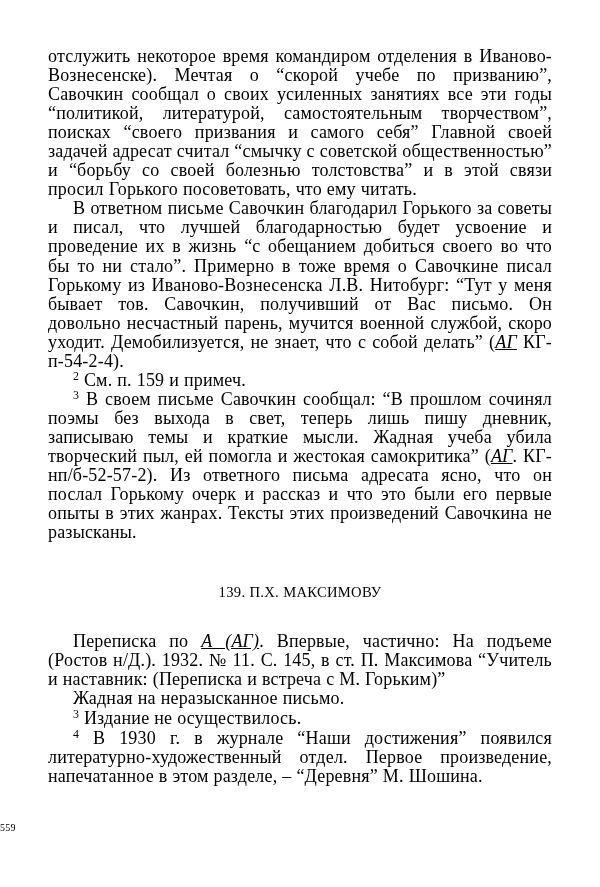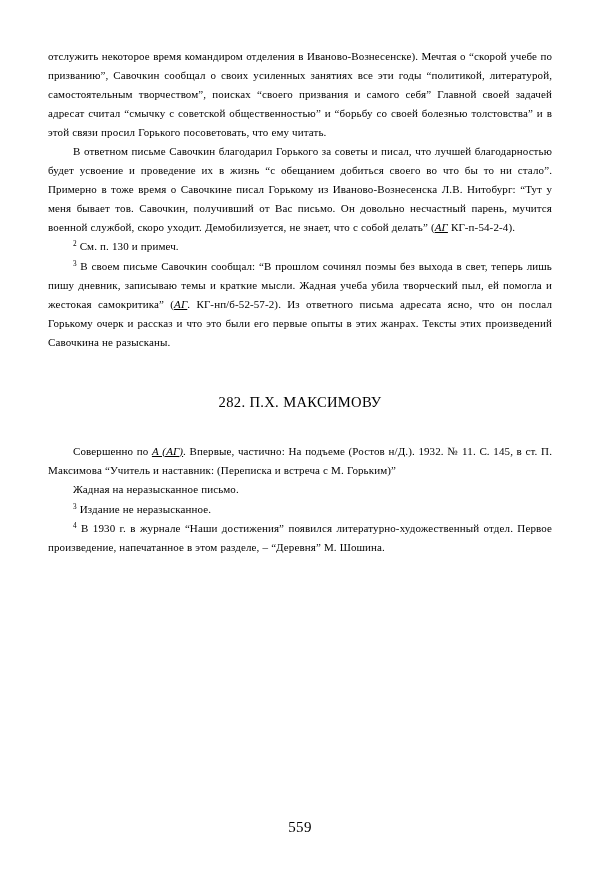--- a/index.html
+++ b/index.html
@@ -22,21 +22,21 @@
     box-sizing: border-box;
   }
   .text-block {
     position: absolute;
     left: 48px;
     top: 47px;
     width: 504px;
   }
   p {
     margin: 0;
-    font-size: 11px;
+    font-size: 18px;
     line-height: 19.05px;
     text-align: justify;
     text-justify: inter-word;
     letter-spacing: 0.01em;
     word-spacing: 0.015em;
     -moz-hyphens: none;
     hyphens: none;
   }
   p.indent { text-indent: 25px; }
   p.noindent { text-indent: 0; }
@@ -64,57 +64,56 @@
 
   .gap-before-heading { height: 41px; }
   .gap-after-heading  { height: 30px; }
   .gap-small          { height: 1px; }
 
   .page-number {
     position: absolute;
     left: 0;
     top: 818px;
     width: 600px;
-    text-align: center;
-    font-size: 15px;
+    font-size: 10px;
     line-height: 19.05px;
     letter-spacing: 0.02em;
   }
 </style>
 </head>
 <body>
 
 <div class="page">
 
   <div class="text-block">
 
     <p class="noindent">отслужить некоторое время командиром отделения в Иваново-Вознесенске). Мечтая о “скорой учебе по призванию”, Савочкин сообщал о своих усиленных занятиях все эти годы “политикой, литературой, самостоятельным творчеством”, поисках “своего призвания и самого себя”  Главной своей задачей адресат считал “смычку с советской общественностью” и “борьбу со своей болезнью толстовства” и в этой связи просил Горького посоветовать, что ему читать.</p>
 
     <p class="indent"><span>В ответном письме Савочкин благодарил Горького за советы и писал, что лучшей благодарностью будет усвоение и проведение их в жизнь “с обещанием добиться своего во что бы то ни стало”. Примерно в тоже время о Савочкине писал Горькому из Иваново-Вознесенска Л.В. Нитобург: “Тут у меня бывает тов. Савочкин, получивший от Вас письмо. Он довольно несчастный парень, мучится военной службой, скоро уходит. Демобилизуется, не знает, что с собой делать” (</span><i>АГ</i><span>  КГ-п-54-2-4).</span></p>
 
-    <p class="fn-para last-line-left"><sup class="fn">2</sup> <span>См. п. 130 и примеч.</span></p>
+    <p class="fn-para last-line-left"><sup class="fn">2</sup> <span>См. п. 159 и примеч.</span></p>
 
     <p class="fn-para"><sup class="fn">3</sup> <span>В своем письме Савочкин сообщал: “В прошлом сочинял поэмы без выхода в свет, теперь лишь пишу дневник, записываю темы и краткие мысли. Жадная учеба убила творческий пыл, ей помогла и жестокая самокритика” (</span><i>АГ</i><span>. КГ-нп/б-52-57-2). Из ответного письма адресата ясно, что он послал Горькому очерк и рассказ и что это были его первые опыты в этих жанрах. Тексты этих произведений Савочкина не разысканы.</span></p>
 
     <div class="gap-before-heading"></div>
 
-    <p class="section-heading">282. П.Х. МАКСИМОВУ</p>
+    <p class="section-heading">139. П.Х. МАКСИМОВУ</p>
 
     <div class="gap-after-heading"></div>
 
-    <p class="indent last-line-left"><span>Совершенно по </span><i>А (АГ)</i><span>. Впервые, частично: На подъеме (Ростов н/Д.). 1932. № 11. С. 145, в ст. П. Максимова “Учитель и наставник: (Переписка и встреча с М. Горьким)”</span></p>
+    <p class="indent last-line-left"><span>Переписка по </span><i>А (АГ)</i><span>. Впервые, частично: На подъеме (Ростов н/Д.). 1932. № 11. С. 145, в ст. П. Максимова “Учитель и наставник: (Переписка и встреча с М. Горьким)”</span></p>
 
     <p class="indent last-line-left">Жадная на неразысканное письмо.</p>
 
 
     <div class="gap-small"></div>
 
 
 
-    <p class="fn-para last-line-left"><sup class="fn">3</sup> <span>Издание не неразысканное.</span></p>
+    <p class="fn-para last-line-left"><sup class="fn">3</sup> <span>Издание не осуществилось.</span></p>
 
     <p class="fn-para last-line-left"><sup class="fn">4</sup> <span>В 1930 г. в журнале “Наши достижения” появился литературно-художественный отдел. Первое произведение, напечатанное в этом разделе, – “Деревня” М. Шошина.</span></p>
 
   </div>
 
   <div class="page-number">559</div>
 
 </div>
 
 </body></html>

